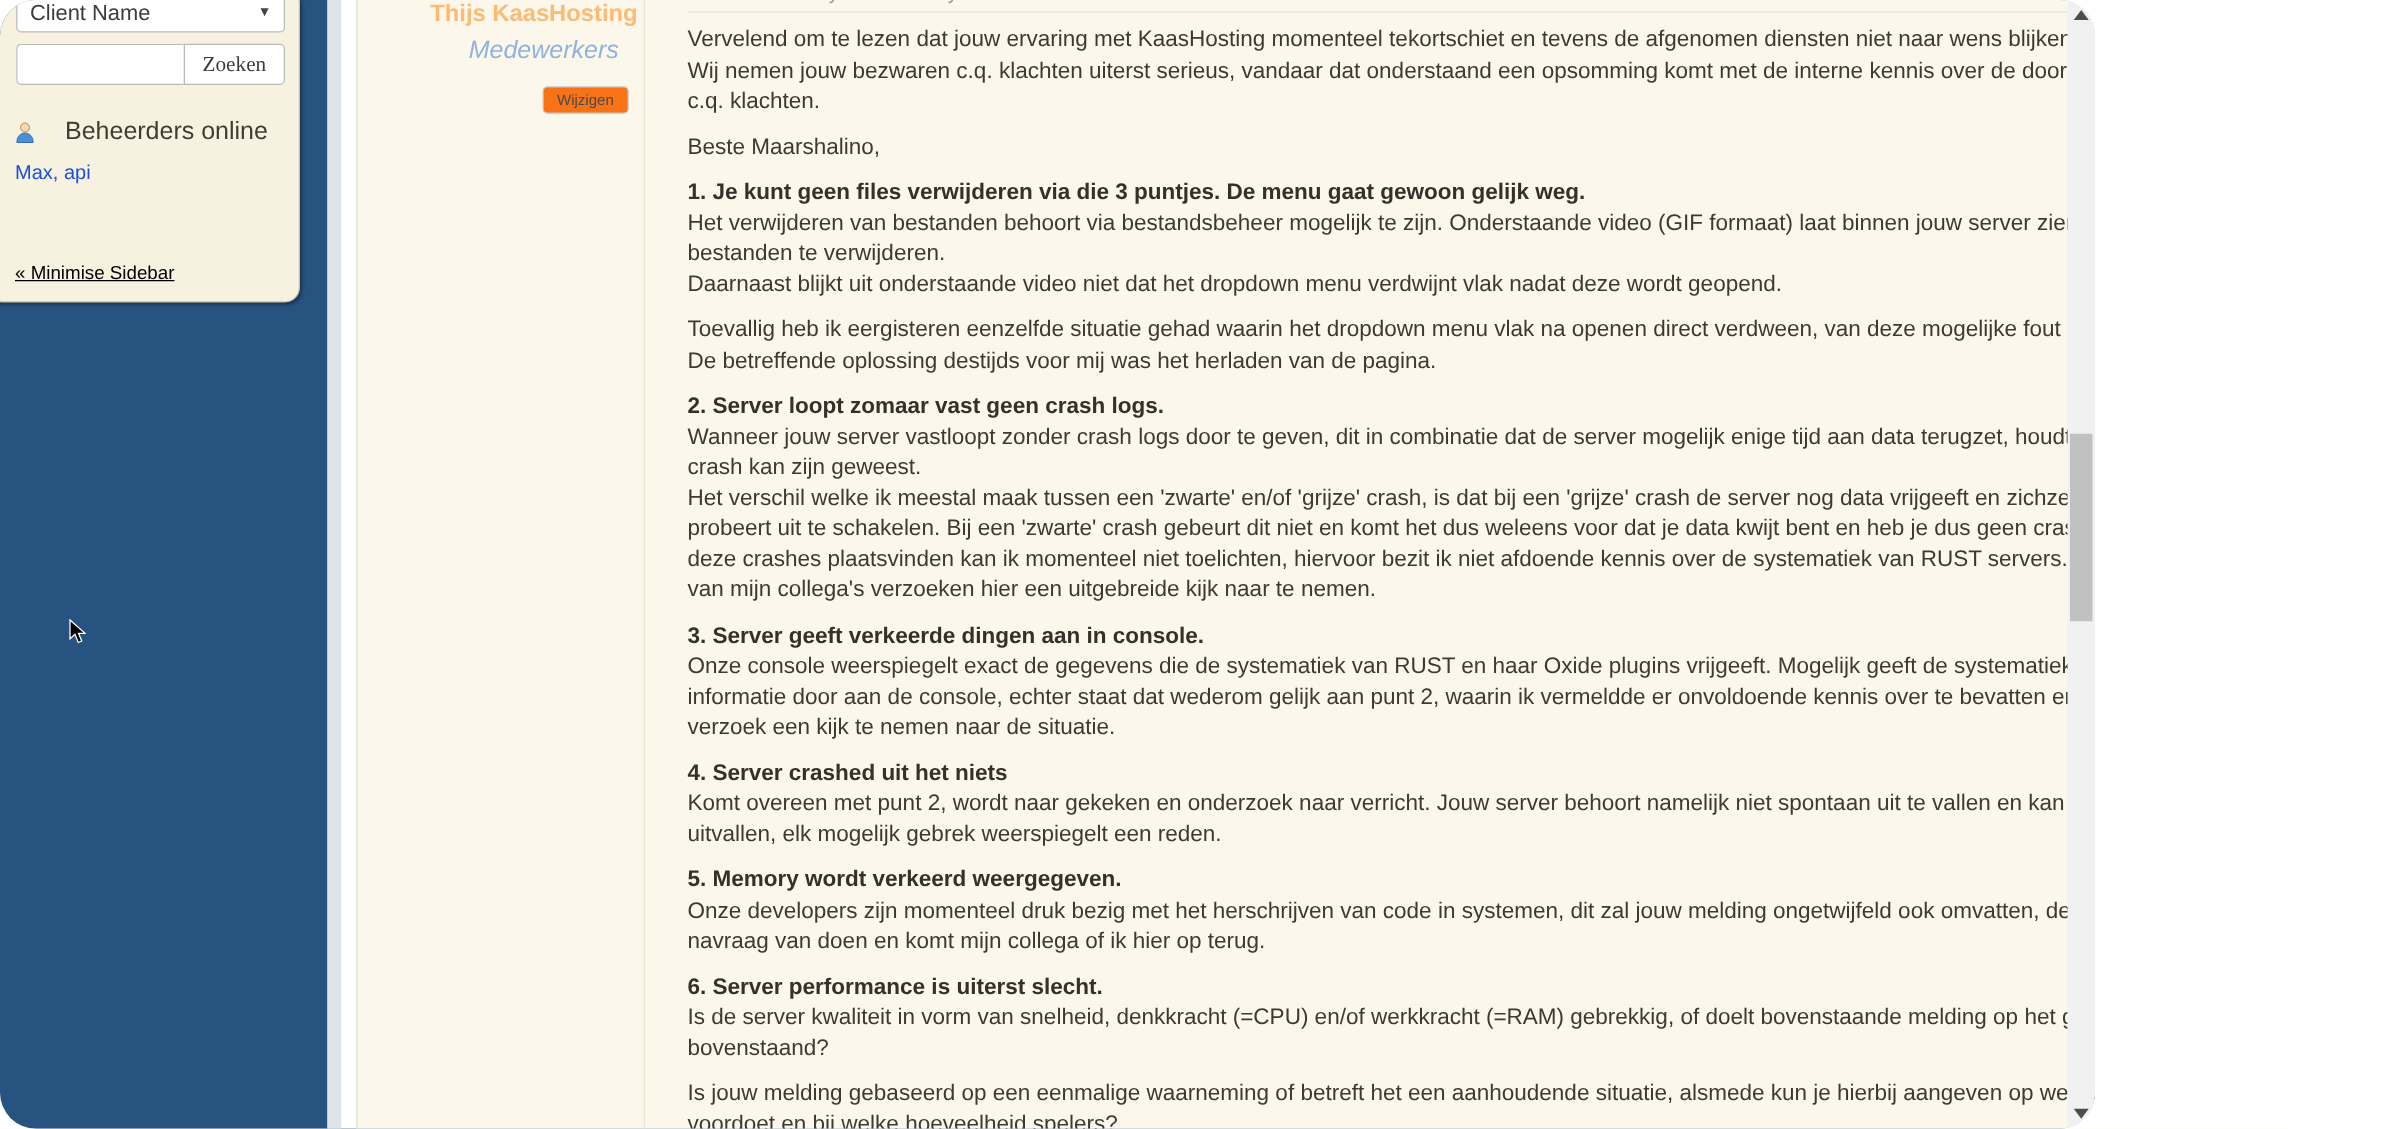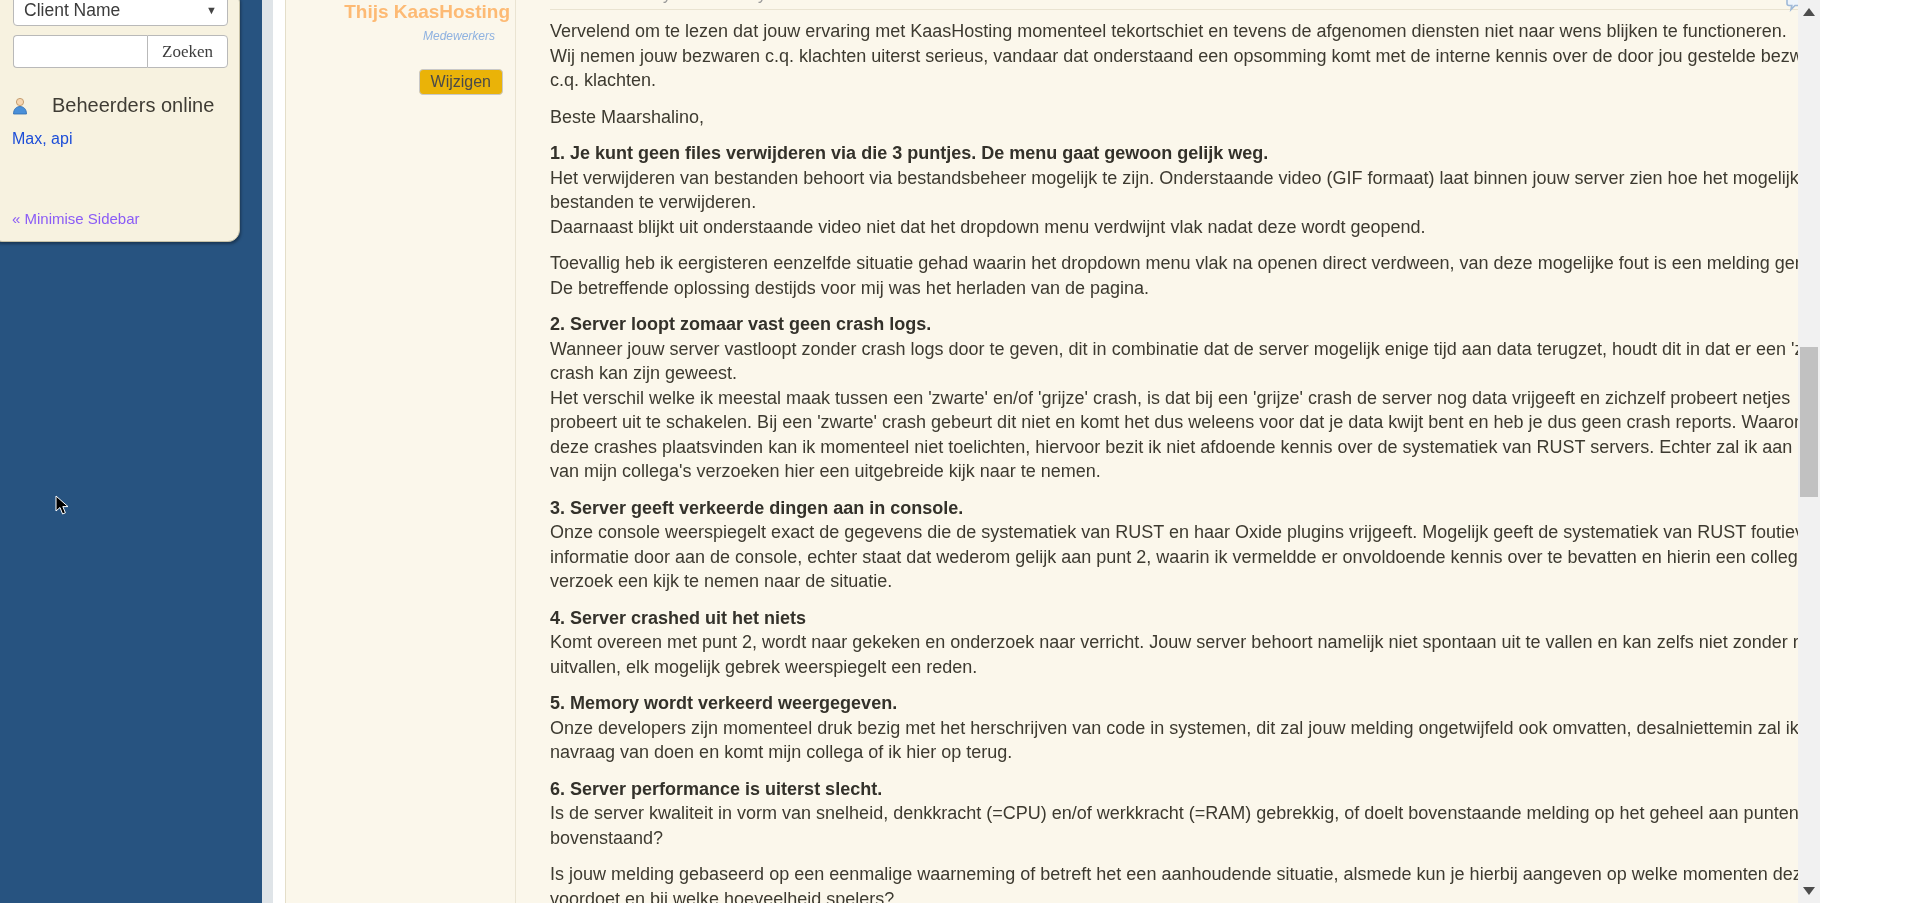--- a/index.html
+++ b/index.html
@@ -1,19 +1,19 @@
 <!DOCTYPE html>
 <html><head>
 <meta charset="utf-8">
 <style>
   * { box-sizing: border-box; margin: 0; padding: 0; }
   html,body { width:1920px; height:903px; }
   body { font-family: "Liberation Sans", sans-serif; }
 
-  .screen { position:relative; width:1820px; height:903px; overflow:hidden; background:#275380; }
+  .screen { position:relative; width:1676px; height:903px; overflow:hidden; background:#275380;border-radius:29px; }
 
   
   .paper { position:absolute; left:262px; top:0; width:1623px; height:903px; background:#ffffff; }
   .paper-shade { position:absolute; left:262px; top:0; width:11px; height:903px; background:#dfe4e8; }
   .main-panel { position:absolute; left:285px; top:0; width:1577px; height:903px;
                 background:#fbf7eb; border-left:1px solid #e4dec9; border-right:1px solid #e4dec9; }
 
   
   .sidebar { position:absolute; left:-10px; top:-10px; width:250px; height:252px;
              background:#f7f2e0; border:1px solid #c7c1a6; border-radius:12px;
@@ -25,30 +25,30 @@
   .search-group { position:absolute; left:22px; top:44px; width:215px; height:33px; display:flex; }
   .search-input { width:134px; height:33px; background:#fff; border:1px solid #b9b9b9;
                   border-right:none; border-radius:4px 0 0 4px; padding:0 8px; font-size:16px; color:#333;
                   font-family:"Liberation Sans", sans-serif; }
   .search-btn { width:81px; height:33px; background:#fff; border:1px solid #b9b9b9;
                 border-radius:0 4px 4px 0; font-size:17px; color:#3c3c3c; text-align:center;
                 font-family:Liberation Serif, serif; cursor:pointer; }
   .admins-heading { position:absolute; left:20px; top:103px; display:flex; align-items:center;
                     gap:23px; font-size:20px; color:#3f3c34; }
   .admins-names { position:absolute; left:21px; top:139px; font-size:16px; color:#1d4ed8; }
-  .minimise-link { position:absolute; left:21px; top:219px; font-size:15px; color:#8b5cf6;
-                   cursor:pointer; }
+  .minimise-link { position:absolute; left:21px; top:219px; font-size:15px; color:#000000;
+                   text-decoration:underline; cursor:pointer; }
 
   
   .author-col { position:absolute; left:286px; top:0; width:230px; height:903px;
                 border-right:1px solid #eae4d2; text-align:right; }
   .author-name { position:absolute; right:5px; top:1px; font-size:19px; font-weight:bold; color:#fdba74; white-space:nowrap; }
-  .author-role { position:absolute; right:20px; top:29px; font-size:12px; font-style:italic; color:#8fb2e0; }
-  .edit-btn { position:absolute; right:12px; top:69px; background:#eab308; border:1px solid #c8c8c8;
-              border-radius:4px; padding:3px 11px; font-size:16px; color:#4a4a4a;
+  .author-role { position:absolute; right:20px; top:29px; font-size:20px; font-style:italic; color:#8fb2e0; }
+  .edit-btn { position:absolute; right:12px; top:69px; background:#f97316; border:1px solid #c8c8c8;
+              border-radius:4px; padding:3px 11px; font-size:12px; color:#4a4a4a;
               font-family:"Liberation Sans", sans-serif; cursor:pointer; }
 
   
   .msg-col { position:absolute; left:517px; top:0; width:1345px; height:903px; }
   .msg-header { position:relative; margin:0 12px 0 33px; height:10px; border-bottom:1px solid #e9e3d1; }
   .posted-meta { position:absolute; left:0; top:-14px; font-size:16px; color:#9b9b9b; white-space:nowrap; }
   .hdr-icons { position:absolute; right:22px; top:-8px; display:flex; gap:5px; }
   .msg-body { padding:9px 10px 0 33px; font-size:18px; line-height:24.5px; color:#3d3a30; }
   .para { margin:0 0 12px 0; }
   .para b { display:block; color:#33312a; }

